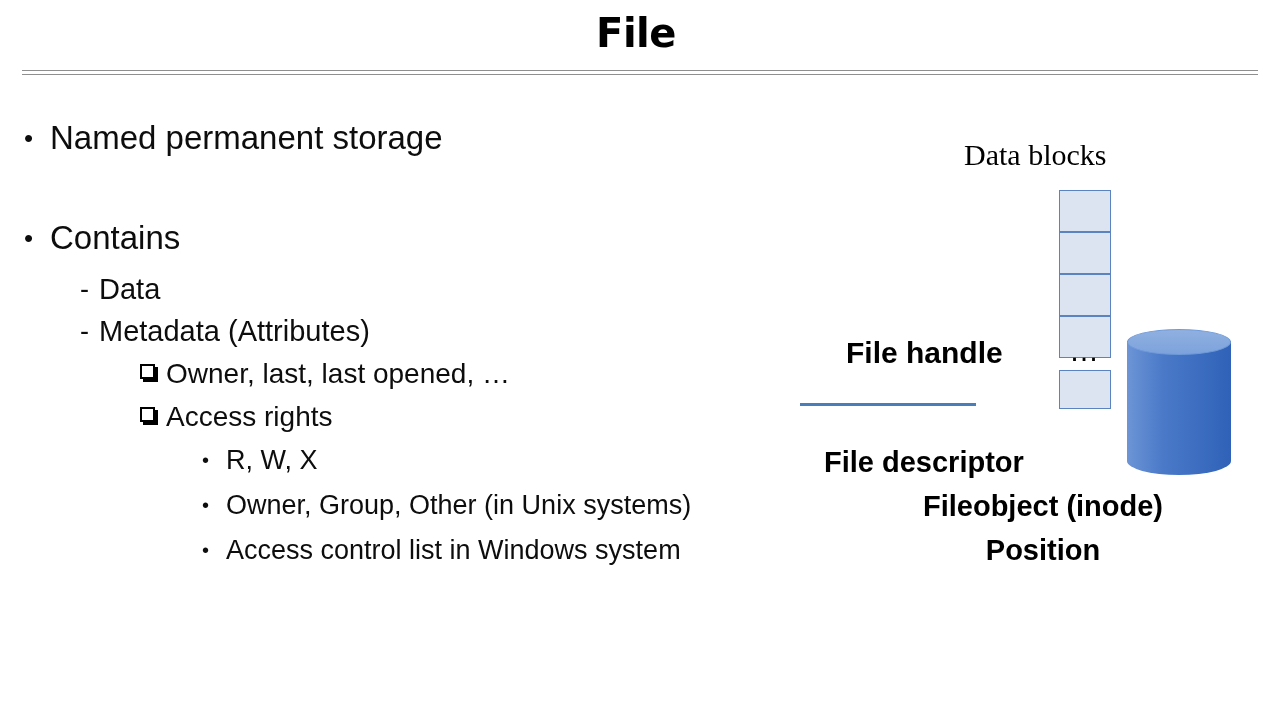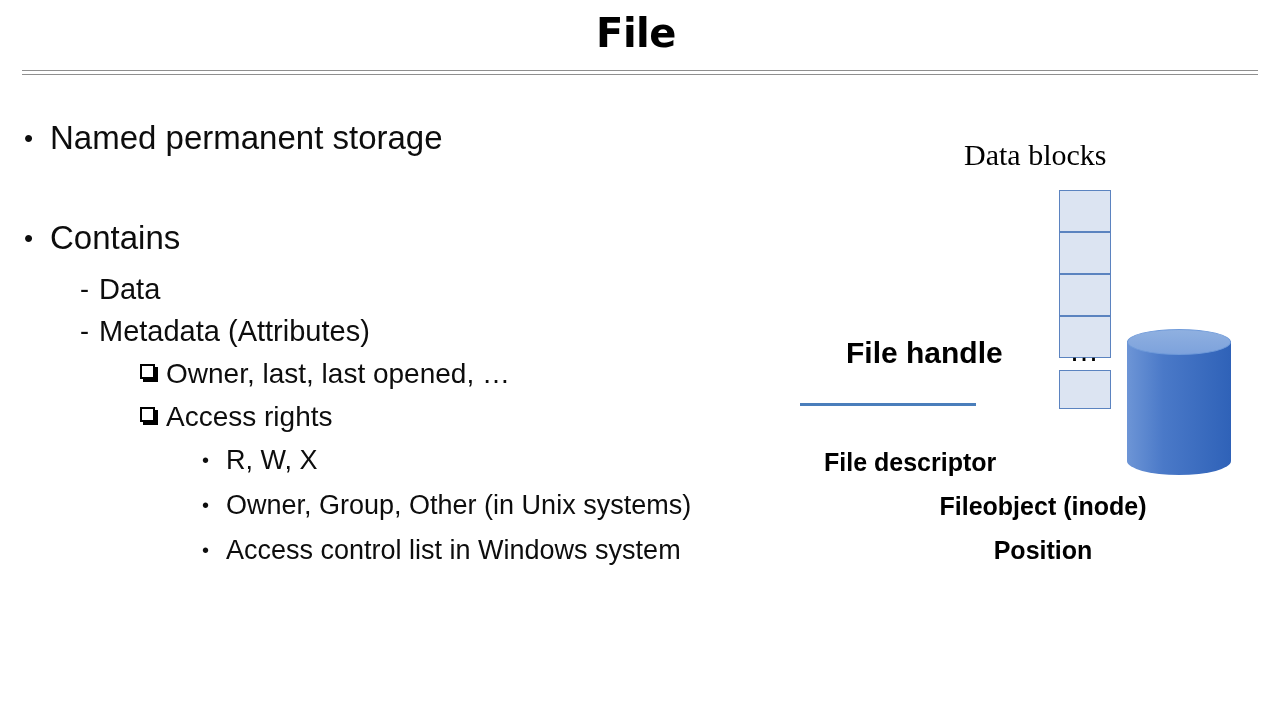--- a/index.html
+++ b/index.html
@@ -240,21 +240,21 @@
   
   #descriptor-block {
     position: absolute;
     left: 44px;
     top: 320px;
     width: 380px;
   }
   #descriptor-block .dline {
     font-family: "Liberation Sans", sans-serif;
     font-weight: bold;
-    font-size: 25px;
+    font-size: 29px;
     line-height: 44px;
     color: #000000;
     white-space: nowrap;
   }
   #descriptor-block .dline.indent { padding-left: 58px; text-align: center; }
 </style>
 </head>
 <body>
 
 <div id="slide">

